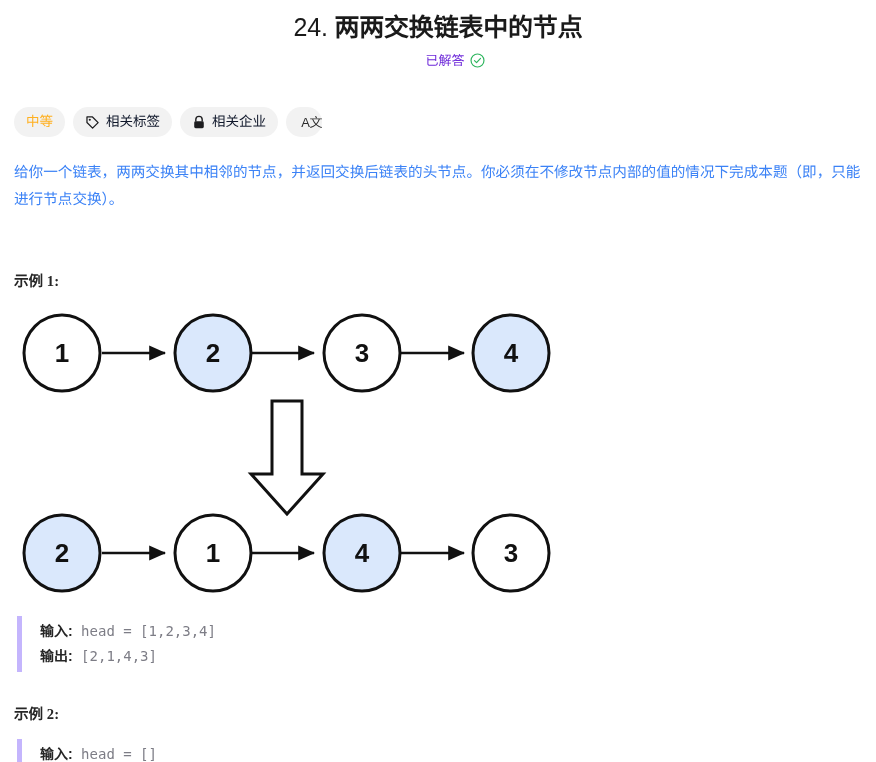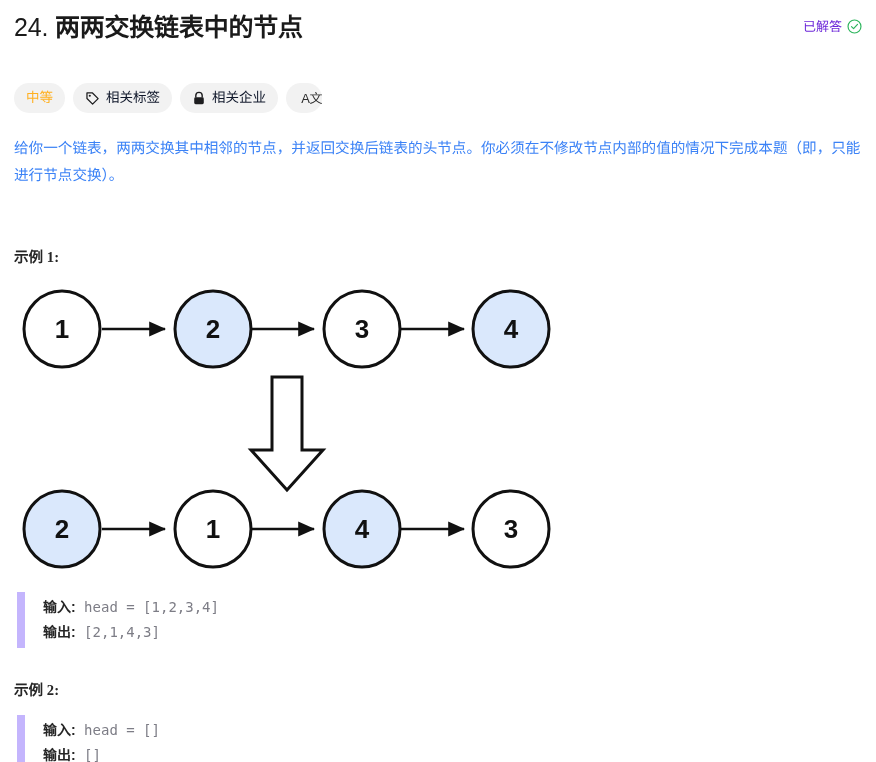--- a/index.html
+++ b/index.html
@@ -19,23 +19,24 @@
 
   .page {
     padding: 10px 14px 0 14px;
     box-sizing: border-box;
     width: 876px;
   }
 
   
   .title-row {
     display: flex;
-    align-items: flex-start;
+    align-items: center;
     justify-content: space-between;
     width: 100%;
+    flex-direction: column;
   }
   .problem-title {
     font-size: 25px;
     line-height: 34px;
     letter-spacing: -0.2px;
     margin: 0;
     color: #1a1a1a;
     font-weight: 400;
     white-space: nowrap;
   }
@@ -131,21 +132,21 @@
   #example2-heading { margin-top: 30px; }
 
   
   .diagram {
     margin-top: 16px;
     margin-left: 0px;
   }
 
   
   .code-block {
-    border-left: 8px solid #c4b5fd;
+    border-left: 5px solid #c4b5fd;
     padding: 3px 0 3px 18px;
     margin-top: 16px;
     margin-left: 3px;
   }
   .code-line {
     font-family: "DejaVu Sans Mono", "Liberation Mono", monospace;
     font-size: 14px;
     line-height: 25px;
     color: #7d7d86;
     white-space: pre;

